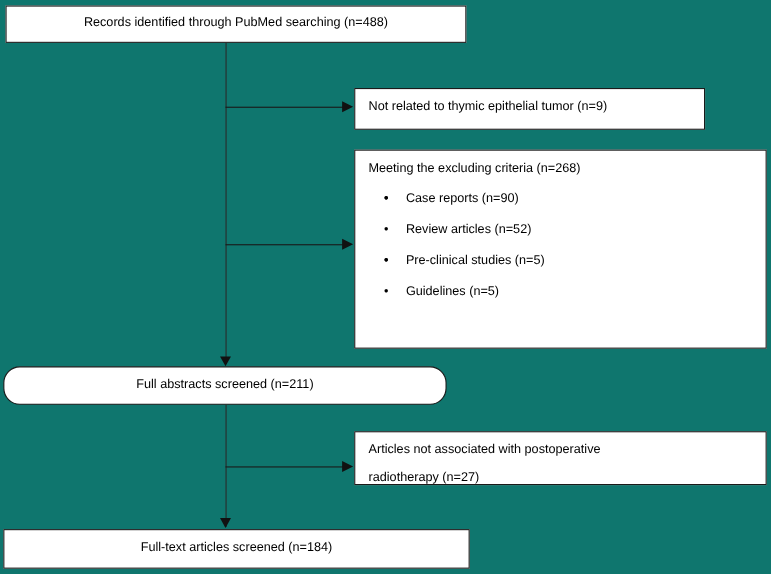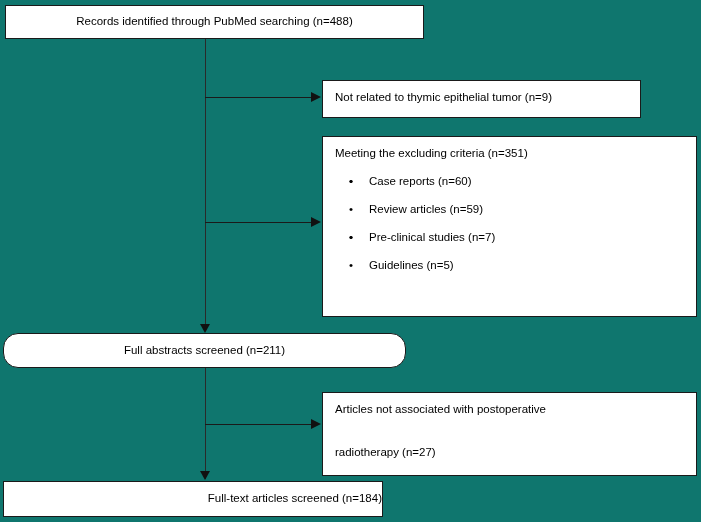--- a/index.html
+++ b/index.html
@@ -57,21 +57,21 @@
   .bullet-list li .bullet-dot {
     position: absolute;
     left: 14px;
     top: 0;
   }
   .twoline {
     display: block;
   }
   .twoline .line2 {
     display: block;
-    margin-top: 27px;
+    margin-top: 9px;
   }
   
   .vline {
     position: absolute;
     width: 1px;
     background: #2a2a2a;
   }
   .hline {
     position: absolute;
     height: 1px;
@@ -110,61 +110,61 @@
   <div class="arrow-right" style="left:311px; top:92px;"></div>
 
   <div class="node left" style="left:322px; top:80px; width:319px; height:38px; display:flex; align-items:flex-start;">
     <span class="node-title">Not related to thymic epithelial tumor (n=9)</span>
   </div>
 
   <div class="hline" style="left:205px; top:222px; width:108px;"></div>
   <div class="arrow-right" style="left:311px; top:217px;"></div>
 
   <div class="node left" style="left:322px; top:136px; width:375px; height:181px;">
-    <span class="node-title">Meeting the excluding criteria (n=351)</span>
+    <span class="node-title">Meeting the excluding criteria (n=268)</span>
     <ul class="bullet-list">
       <li>
         <span class="bullet-dot">•</span>
       </li>
       <li>
         <span class="bullet-dot">•</span>
-        <span>Case reports (n=60)</span>
+        <span>Case reports (n=90)</span>
       </li>
       <li>
         <span class="bullet-dot">•</span>
-        <span>Review articles (n=59)</span>
+        <span>Review articles (n=52)</span>
       </li>
       <li>
         <span class="bullet-dot">•</span>
       </li>
       <li>
         <span class="bullet-dot">•</span>
-        <span>Pre-clinical studies (n=7)</span>
+        <span>Pre-clinical studies (n=5)</span>
       </li>
       <li>
         <span class="bullet-dot">•</span>
         <span>Guidelines (n=5)</span>
       </li>
     </ul>
   </div>
 
   <div class="node centered" style="left:3px; top:333px; width:403px; height:35px;border-radius:15px;">
     <span class="node-title">Full abstracts screened (n=211)</span>
   </div>
 
   <div class="vline" style="left:205px; top:368px; height:111px;"></div>
   <div class="arrow-down" style="left:200px; top:471px;"></div>
 
   <div class="hline" style="left:205px; top:424px; width:108px;"></div>
   <div class="arrow-right" style="left:311px; top:419px;"></div>
 
-  <div class="node left" style="left:322px; top:392px; width:375px; height:84px;">
+  <div class="node left" style="left:322px; top:392px; width:375px; height:49px;">
     <span class="twoline">
       <span>Articles not associated with postoperative</span>
       <span class="line2">radiotherapy (n=27)</span>
     </span>
   </div>
 
-  <div class="node centered" style="left:3px; top:481px; width:380px; height:36px;justify-content:flex-end;">
+  <div class="node centered" style="left:3px; top:481px; width:424px; height:36px;">
     <span class="node-title">Full-text articles screened (n=184)</span>
   </div>
 
 </div>
 
 </body></html>

